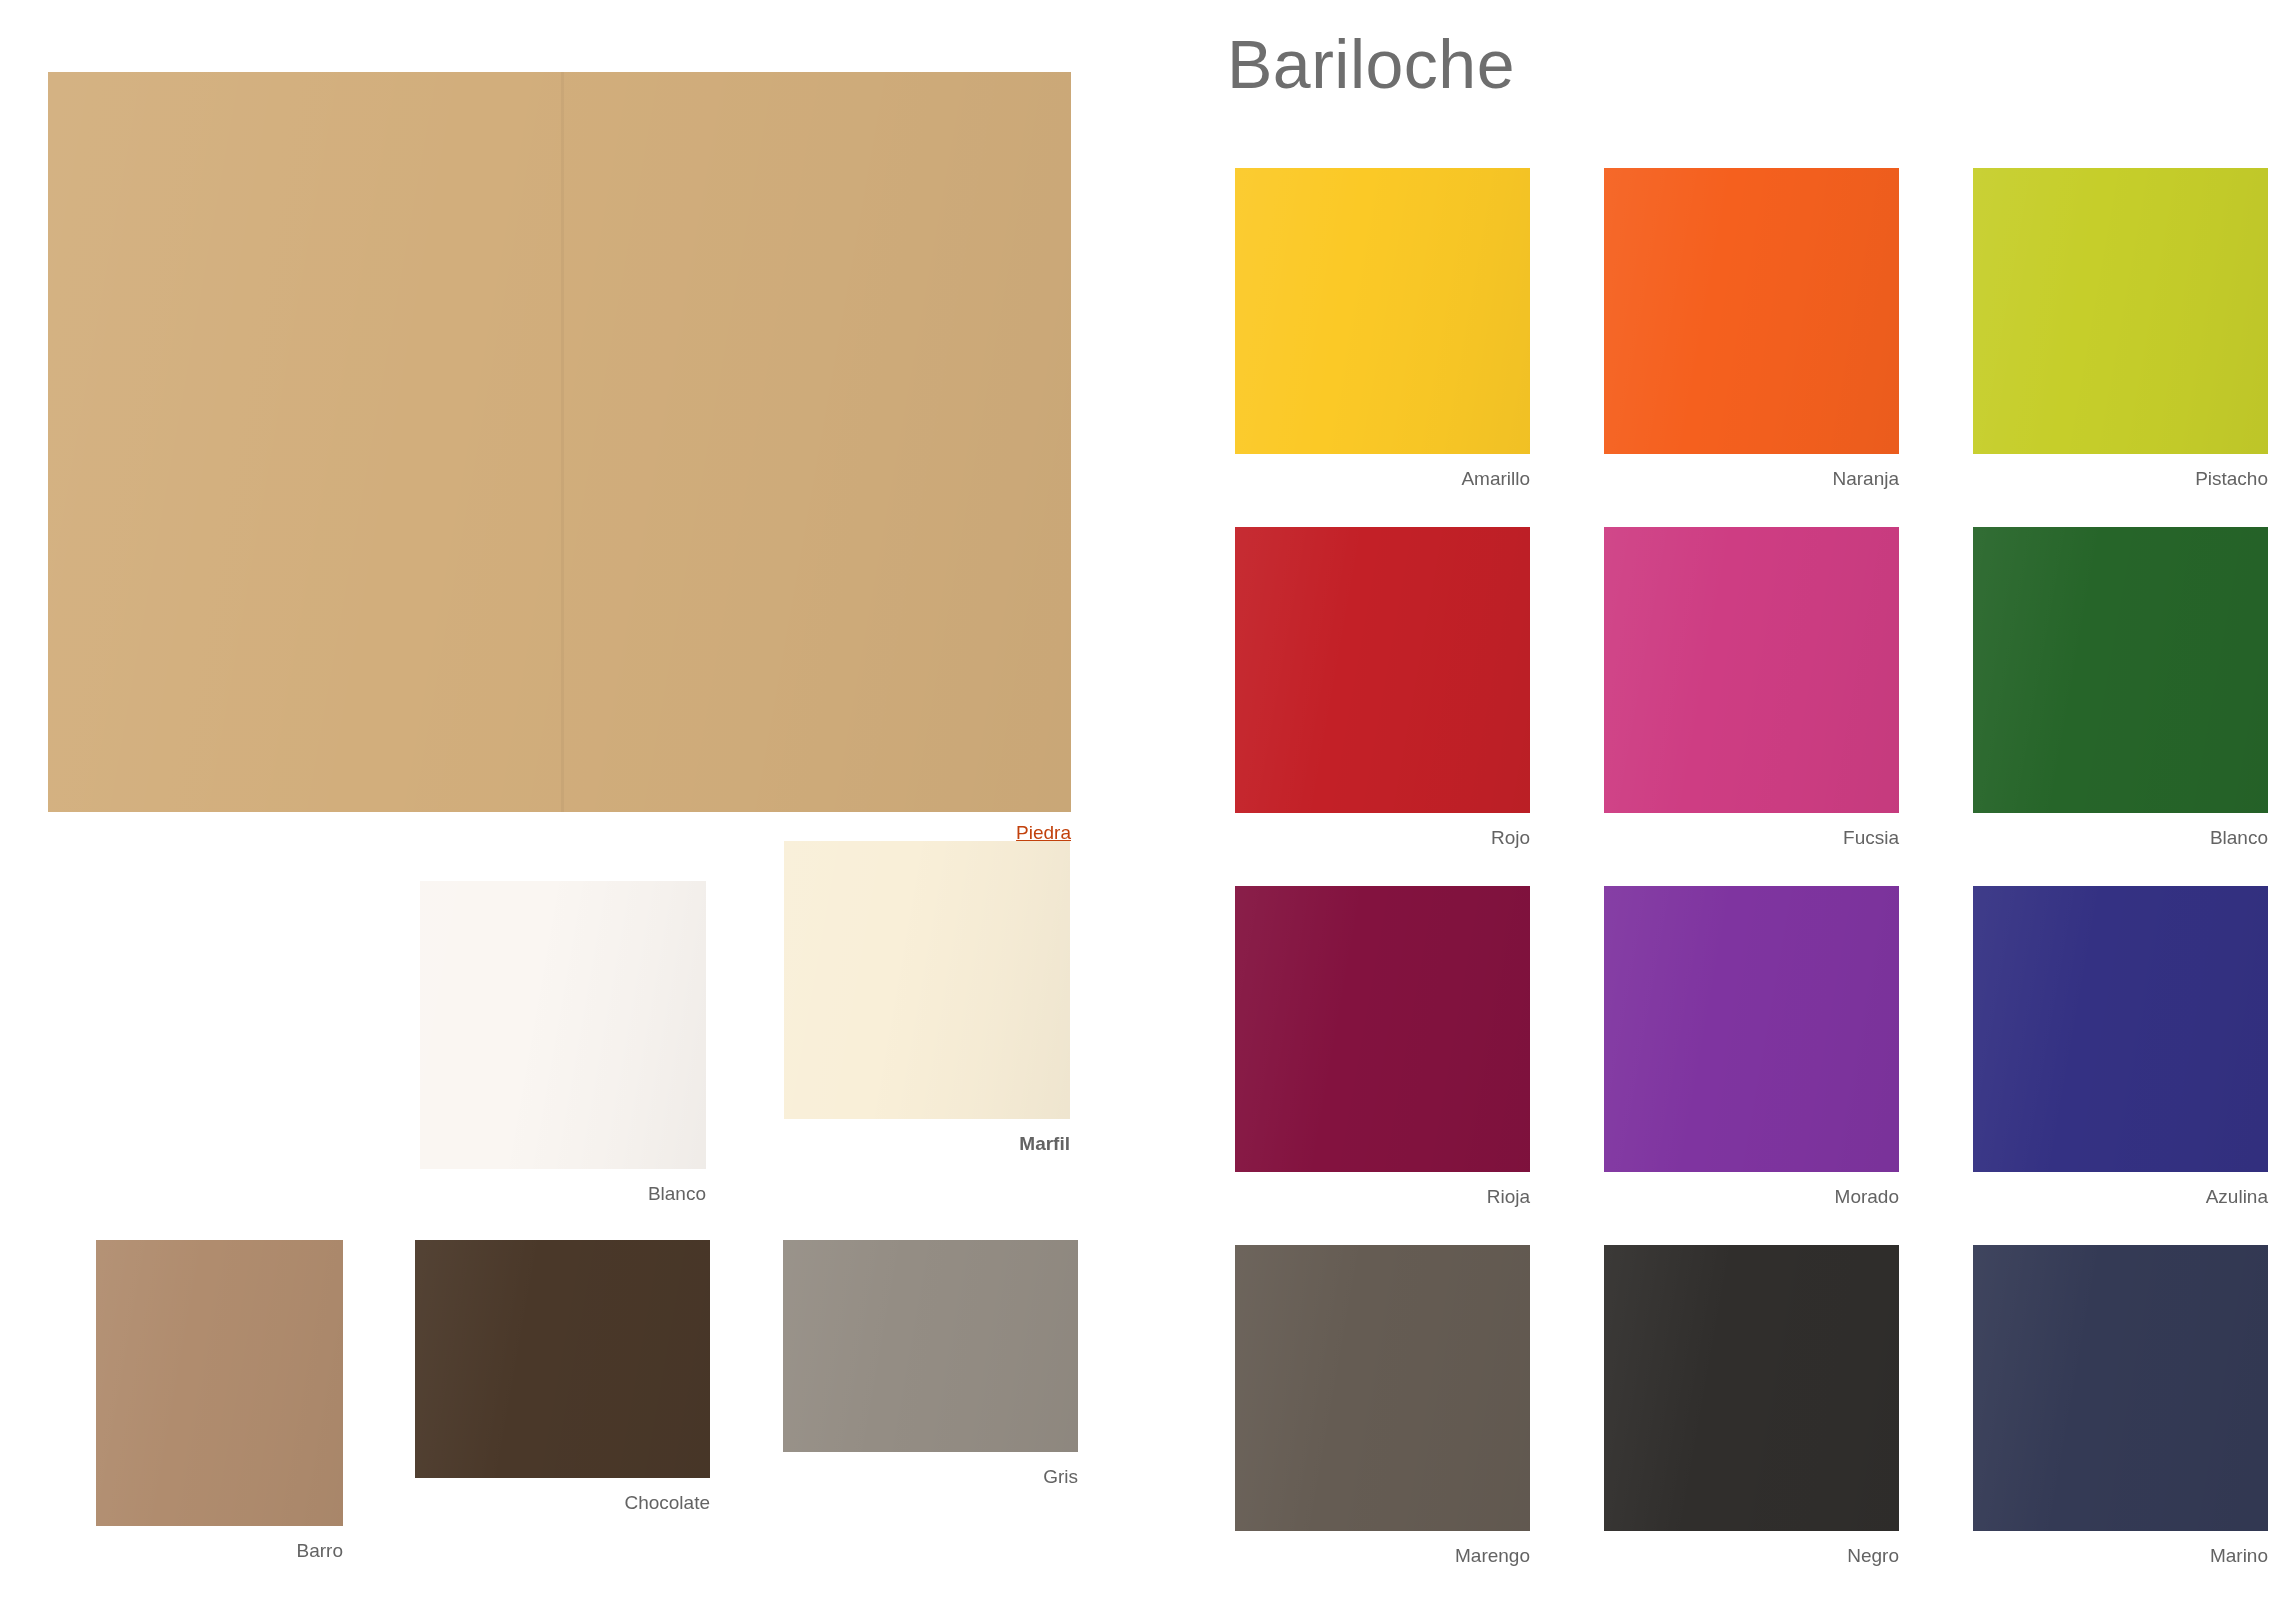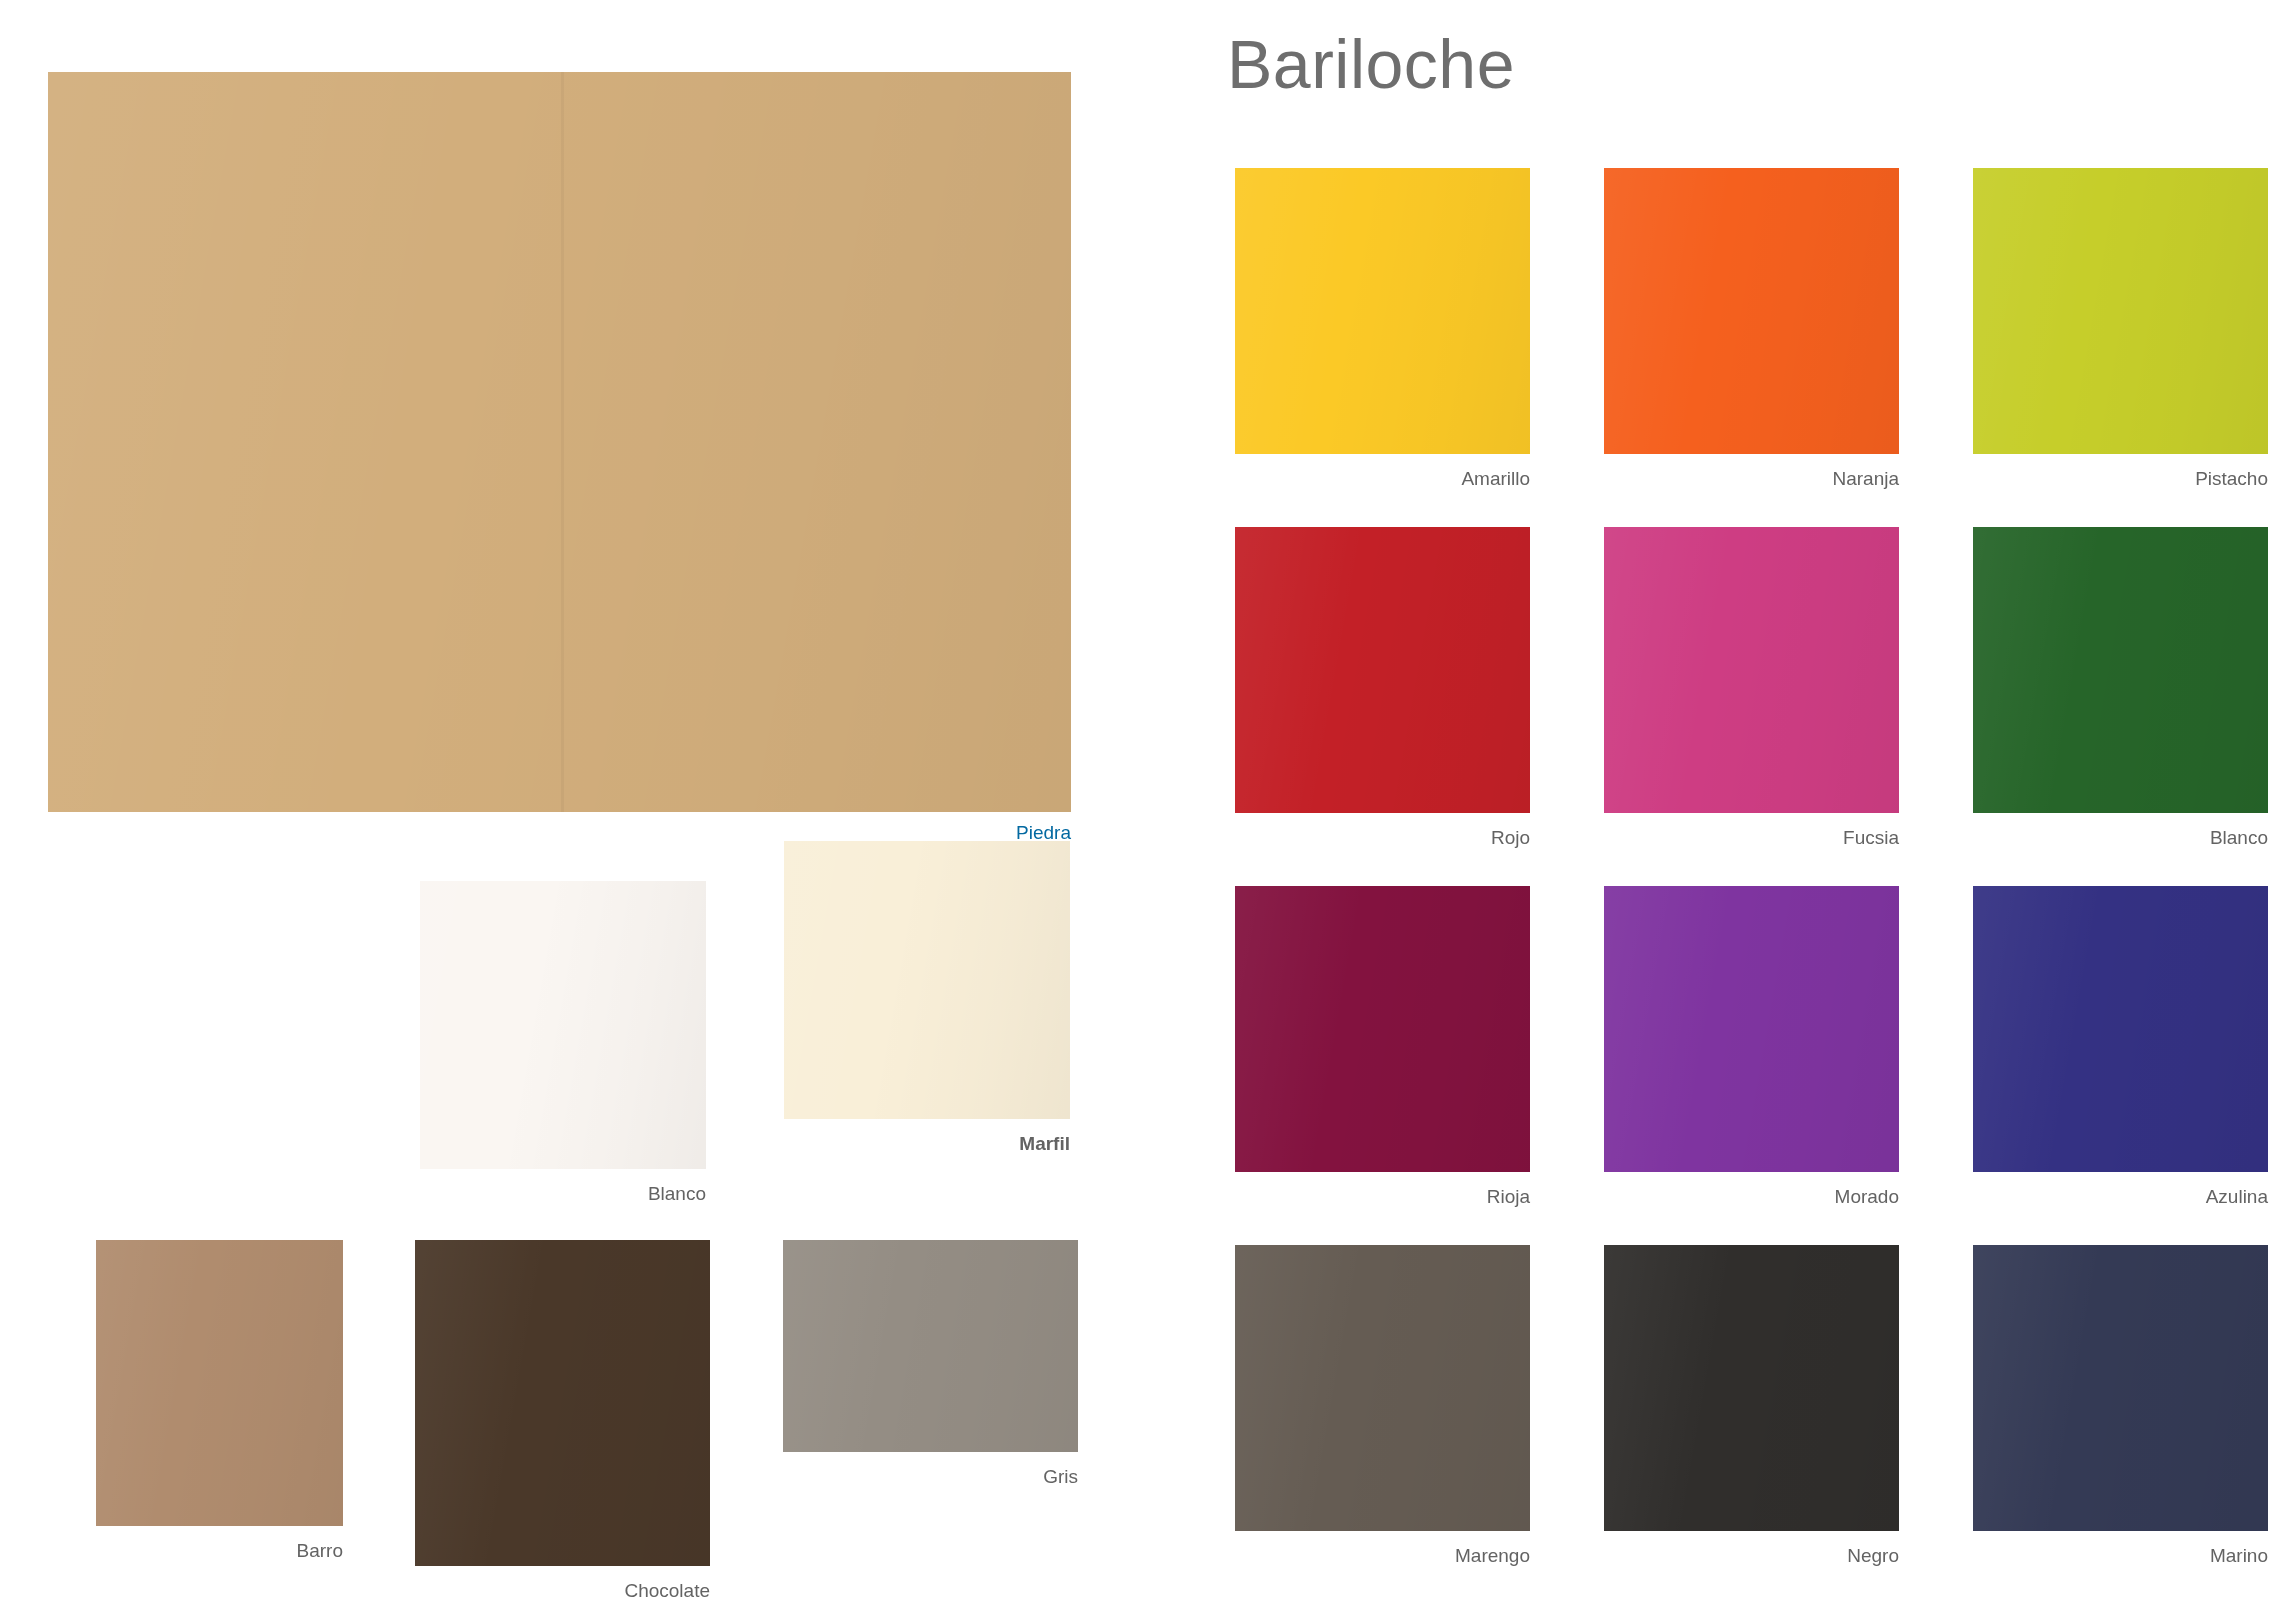--- a/index.html
+++ b/index.html
@@ -79,41 +79,41 @@
     background: rgba(0,0,0,0.035);
   }
   #piedra-cell .swatch-label { margin-top: 11px; }
 
   
   #blanco-cell   { left: 420px; top: 881px;  width: 286px; height: 288px; }
   #marfil-cell   { left: 784px; top: 841px;  width: 286px; height: 278px; font-weight: bold; }
 
   
   #barro-cell     { left: 48px;  top: 1240px; width: 295px; height: 286px; padding-left: 48px; }
-  #chocolate-cell { left: 415px; top: 1240px; width: 295px; height: 326px; }
+  #chocolate-cell { left: 415px; top: 1240px; width: 295px; height: 238px; }
   #gris-cell      { left: 783px; top: 1240px; width: 295px; height: 212px; }
 
   
   .grid-cell { width: 295px; height: 286px; }
   .col-1 { left: 1235px; }
   .col-2 { left: 1604px; }
   .col-3 { left: 1973px; }
   .row-1 { top: 168px; }
   .row-2 { top: 527px; }
   .row-3 { top: 886px; }
   .row-4 { top: 1245px; }
 </style>
 </head>
 <body style="background-color: rgb(255, 255, 255);">
 
 <div id="palette-title" style="color: rgb(110, 110, 110);">Bariloche</div>
 
 <div class="swatch-cell" id="piedra-cell">
   <div class="swatch-chip" style="background-color: rgb(210, 174, 124);"></div>
-  <div class="swatch-label" style="color: #0369a1;">Piedra</div>
+  <div class="swatch-label" style="color: #c2410c; text-decoration: underline;">Piedra</div>
 </div>
 
 <div class="swatch-cell" id="blanco-cell">
   <div class="swatch-chip" style="background-color: rgb(250, 246, 242);"></div>
   <div class="swatch-label" style="color: rgb(99, 99, 99);">Blanco</div>
 </div>
 
 <div class="swatch-cell" id="marfil-cell">
   <div class="swatch-chip" style="background-color: rgb(249, 239, 216);"></div>
   <div class="swatch-label" style="color: rgb(99, 99, 99);">Marfil</div>

